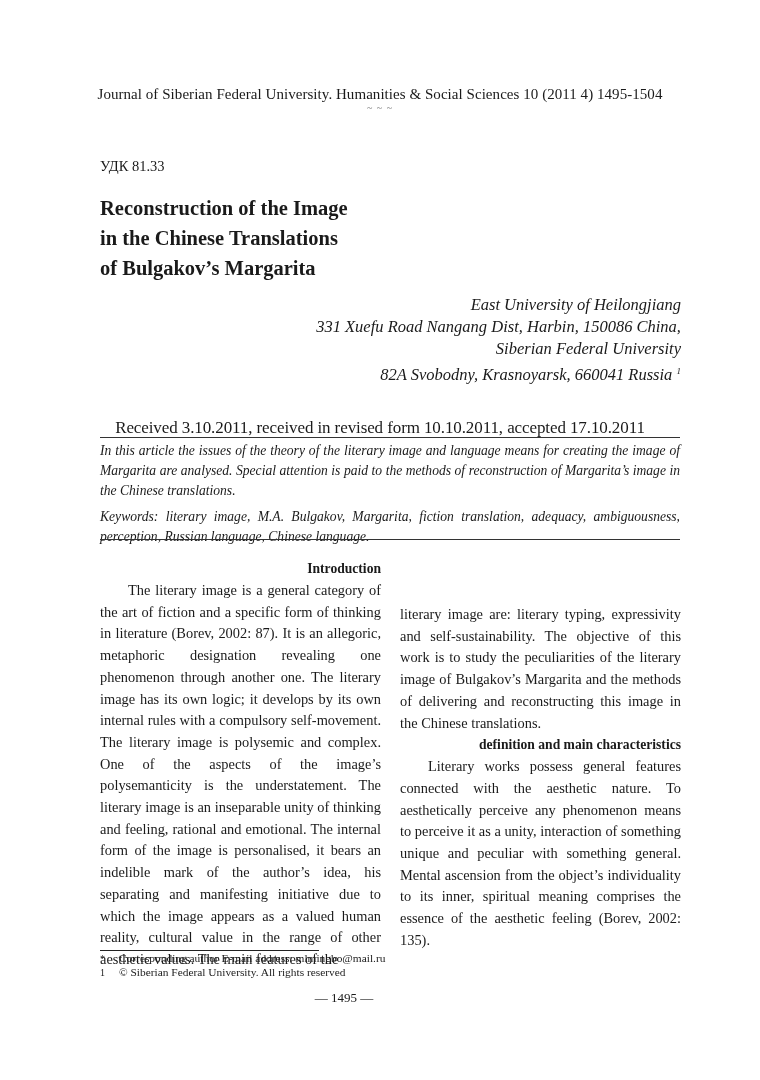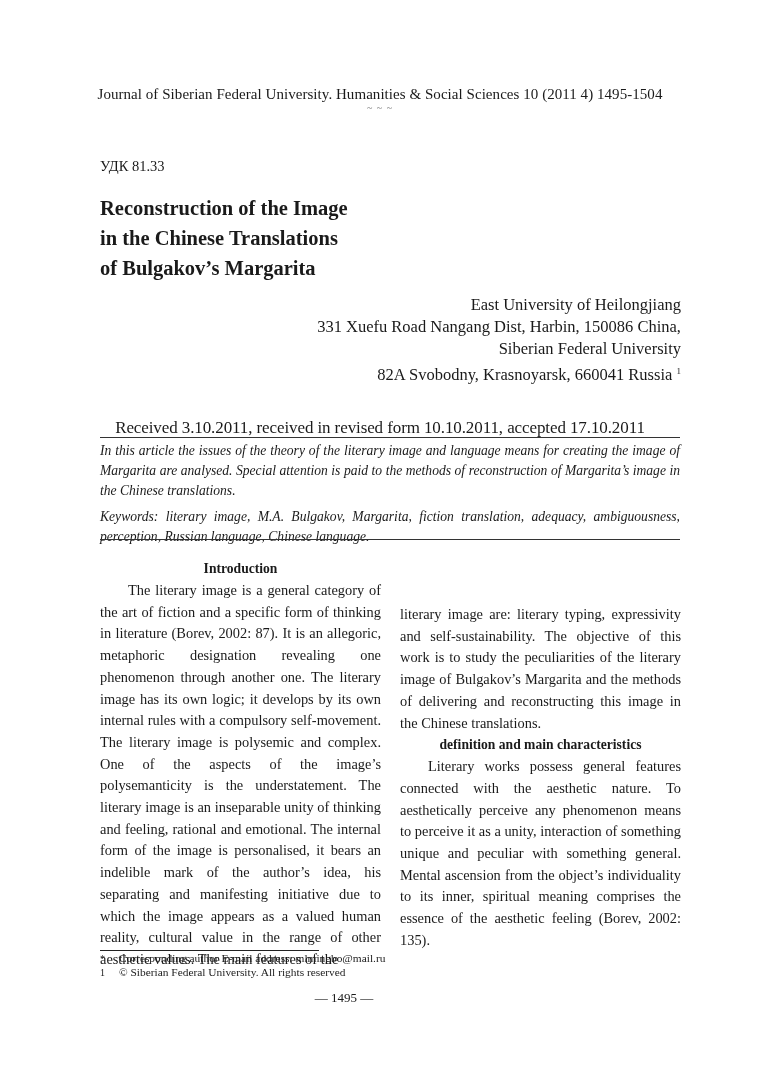--- a/index.html
+++ b/index.html
@@ -55,21 +55,21 @@
       top: 294px;
       right: 79px;
       text-align: right;
       font-size: 16.5px;
       line-height: 22px;
     }
     .author-name {
       font-weight: bold;
       font-size: 17.5px;
     }
-    .affil { display: block; white-space: nowrap; }
+    .affil { font-style: italic; display: block; white-space: nowrap; }
     .affil sup { font-size: 9px; vertical-align: 6px; }
     .received {
       position: absolute;
       top: 418px;
       left: 0;
       width: 760px;
       text-align: center;
       font-size: 17px;
       letter-spacing: -0.1px;
     }
@@ -98,21 +98,21 @@
       width: 281px;
       font-size: 14.4px;
       line-height: 21.7px;
       text-align: justify;
     }
     .col-left { left: 100px; }
     .col-right { left: 400px; top: 560px; margin-top: 44px; }
     .col p { margin: 0; }
     .col .indent { text-indent: 28px; }
     .section-heading {
-      text-align: center;
+      text-align: right;
       font-weight: bold;
       font-size: 13.6px;
       line-height: 22px;
       margin: 0;
     }
     .sec2 { margin-top: 20px !important; }
     .footnote-rule {
       position: absolute;
       top: 950px;
       left: 100px;

